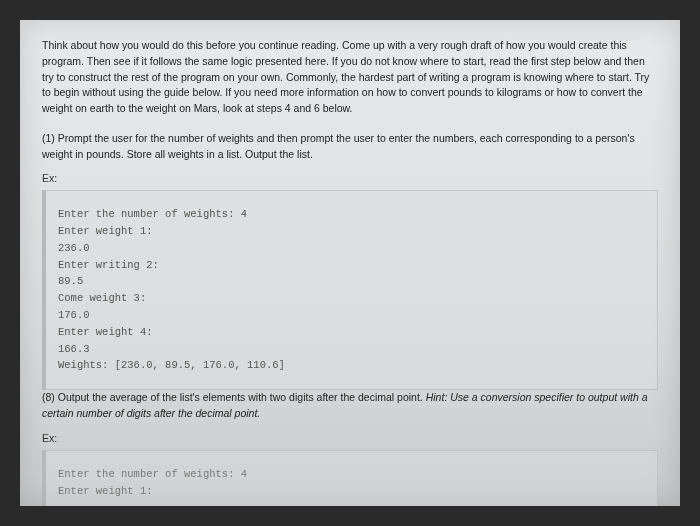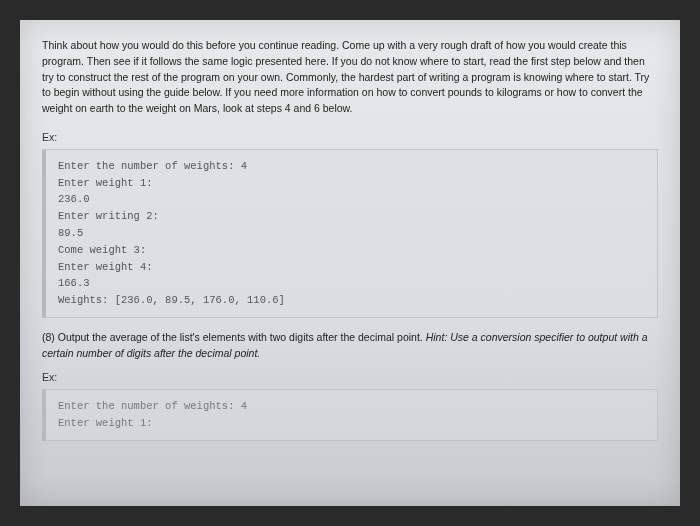--- a/index.html
+++ b/index.html
@@ -37,22 +37,22 @@
     }
     .label-text {
       font-size: 10.5px;
       color: #333;
       margin-bottom: 6px;
     }
     .code-block {
       background: rgba(220,222,226,0.5);
       border: 1px solid rgba(180,180,180,0.6);
       border-left: 4px solid rgba(160,160,165,0.6);
-      padding: 8px 12px;
-      margin-bottom: 12px;
+      padding: 15px 12px;
+      margin-bottom: 0;
       font-family: 'Courier New', monospace;
       font-size: 10.5px;
       line-height: 1.6;
       color: #555;
     }
     .code-block.faded {
       opacity: 0.85;
       color: #6a6a6a;
     }
     .code-line {
@@ -61,30 +61,32 @@
     .italic {
       font-style: italic;
     }
   </style>
 </head>
 <body>
 
 <div class="screen">
   <p class="intro-text">Think about how you would do this before you continue reading. Come up with a very rough draft of how you would create this program. Then see if it follows the same logic presented here. If you do not know where to start, read the first step below and then try to construct the rest of the program on your own. Commonly, the hardest part of writing a program is knowing where to start. Try to begin without using the guide below. If you need more information on how to convert pounds to kilograms or how to convert the weight on earth to the weight on Mars, look at steps 4 and 6 below.</p>
 
+  <p class="step-text">(1) Prompt the user for the number of weights and then prompt the user to enter the numbers, each corresponding to a person's weight in pounds. Store all weights in a list. Output the list.</p>
 
   <p class="label-text">Ex:</p>
 
   <div class="code-block">
     <div class="code-line">Enter the number of weights: 4</div>
     <div class="code-line">Enter weight 1:</div>
     <div class="code-line">236.0</div>
     <div class="code-line">Enter writing 2:</div>
     <div class="code-line">89.5</div>
     <div class="code-line">Come weight 3:</div>
+    <div class="code-line">176.0</div>
     <div class="code-line">Enter weight 4:</div>
     <div class="code-line">166.3</div>
     <div class="code-line">Weights: [236.0, 89.5, 176.0, 110.6]</div>
   </div>
 
   <p class="step-text">
     <span>(8) Output the average of the list's elements with two digits after the decimal point. </span><span class="italic">Hint: Use a conversion specifier to output with a certain number of digits after the decimal point.</span>
   </p>
 
 

